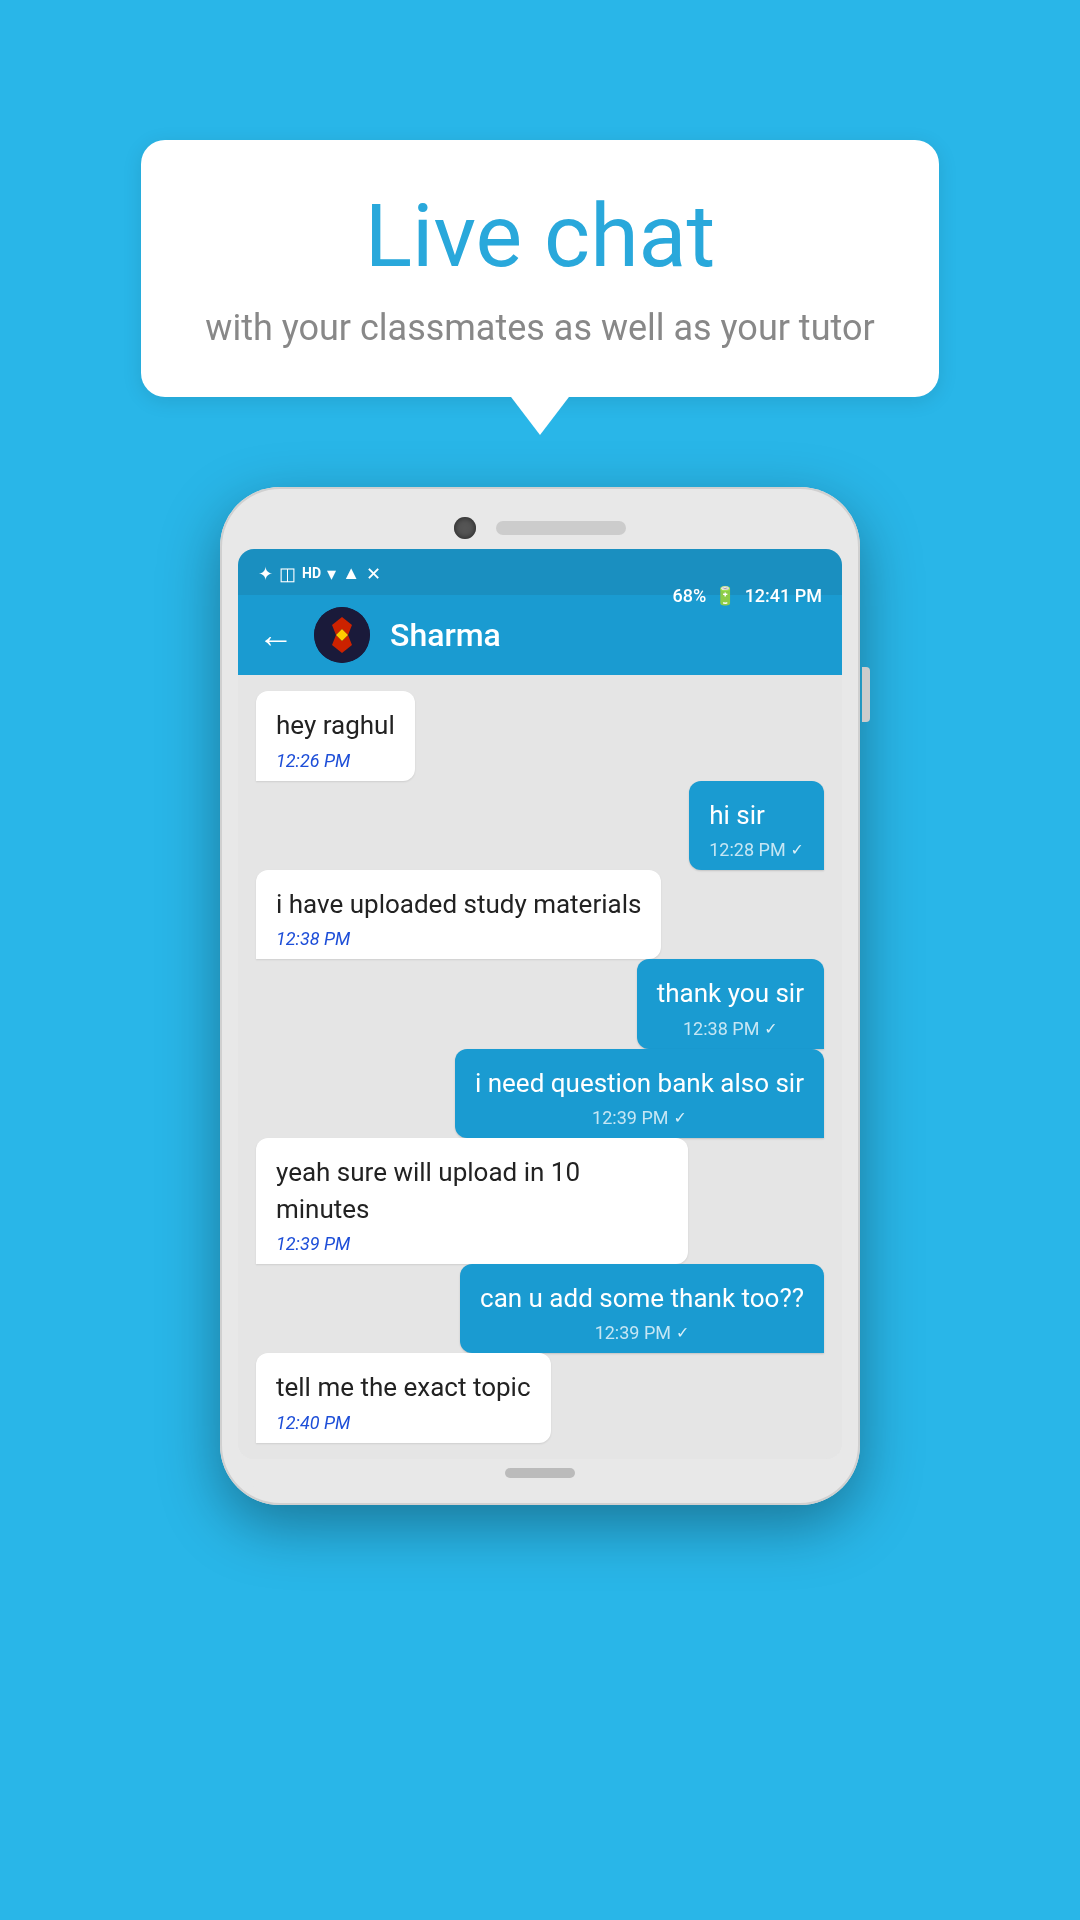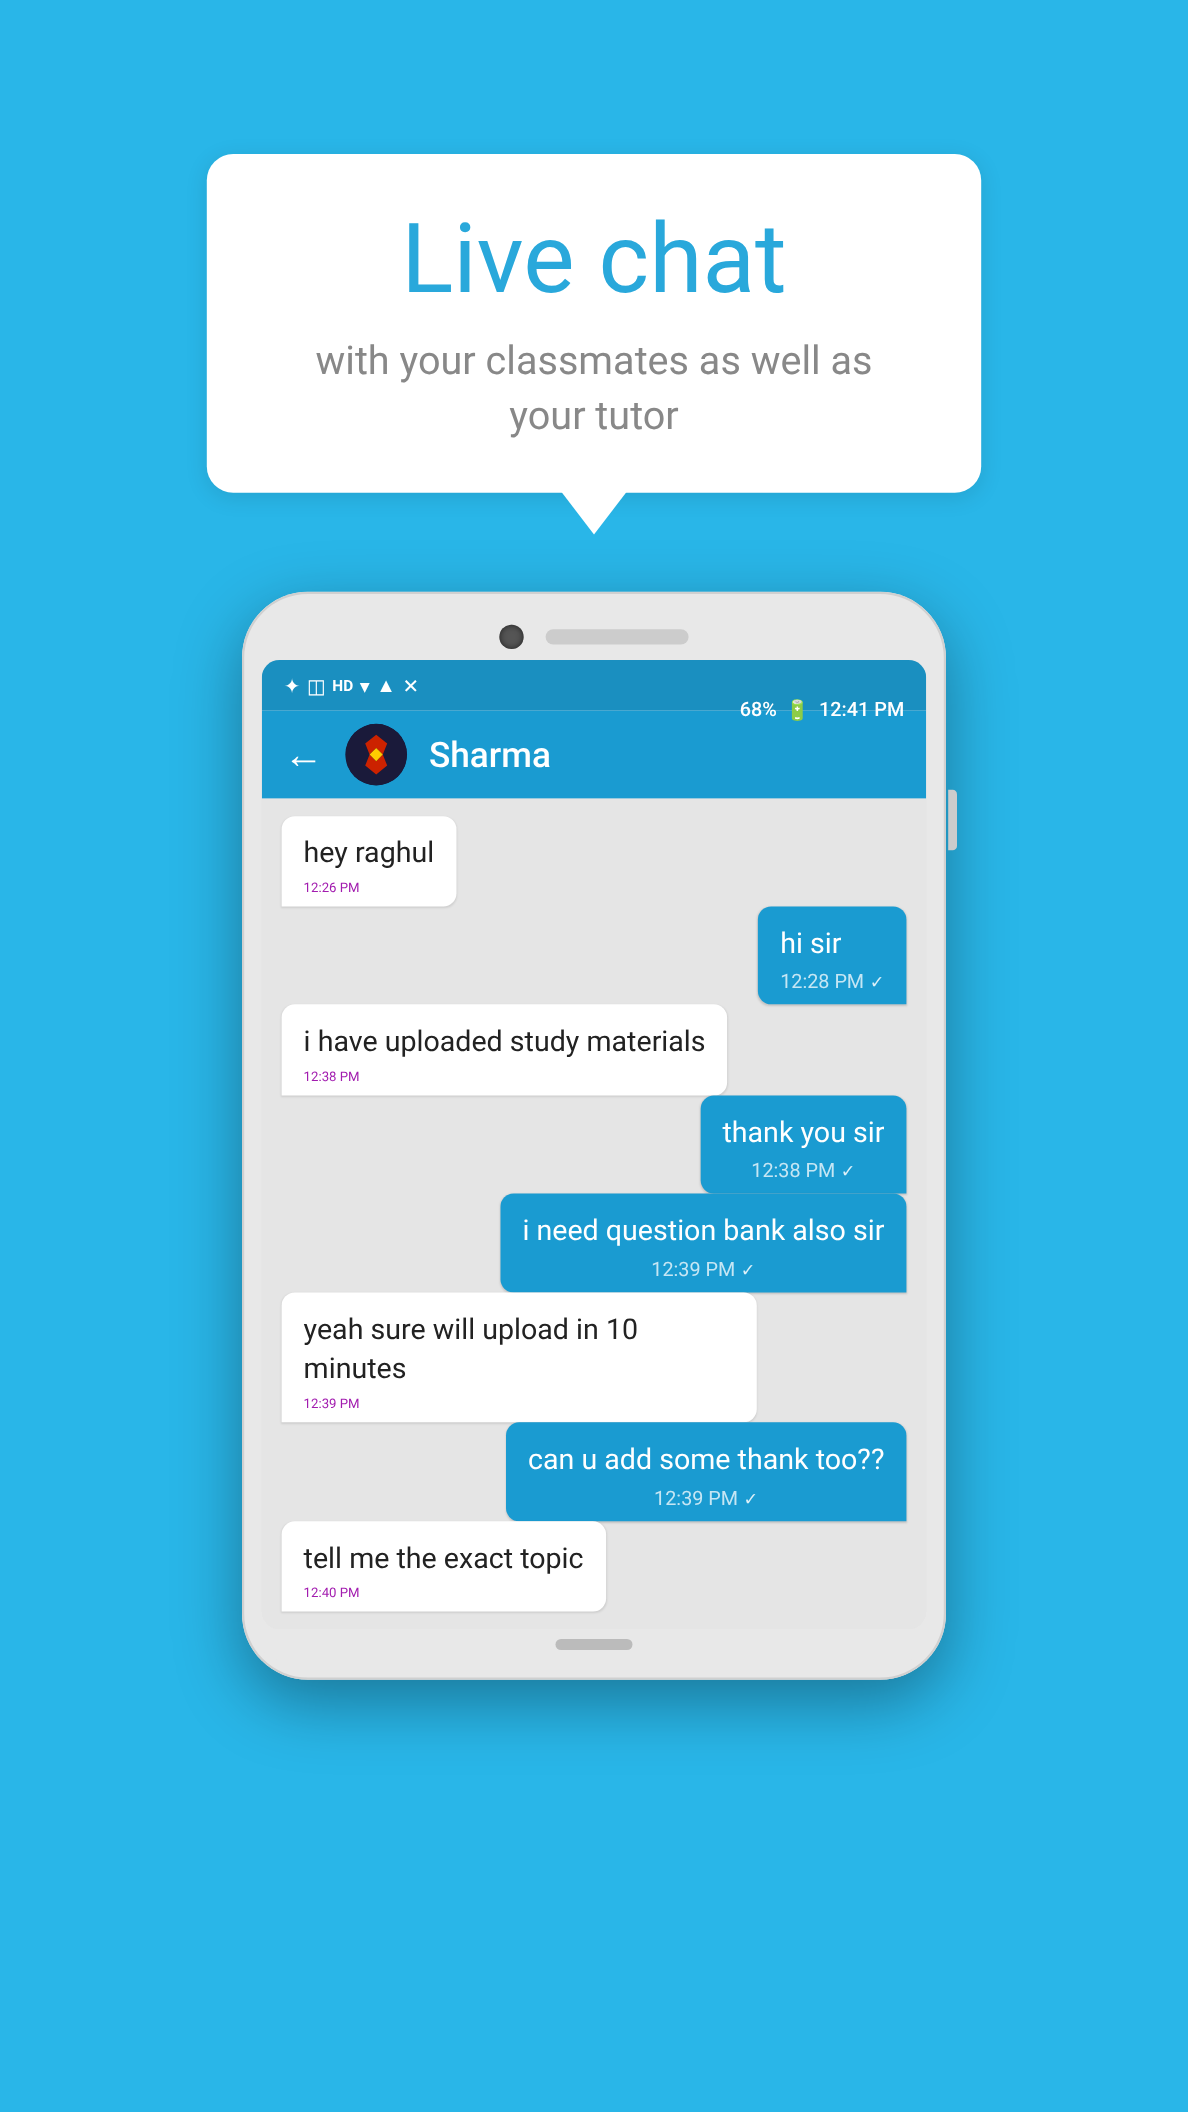--- a/index.html
+++ b/index.html
@@ -15,21 +15,21 @@
       flex-direction: column;
       align-items: center;
     }
 
     
     .tooltip-card {
       background: #ffffff;
       border-radius: 24px;
       padding: 48px 60px 44px 60px;
       margin-top: 140px;
-      width: 704px;
+      width: 798px;
       text-align: center;
       position: relative;
       box-shadow: 0 4px 20px rgba(0,0,0,0.1);
     }
 
     .tooltip-card::after {
       content: '';
       position: absolute;
       bottom: -38px;
       left: 50%;
@@ -108,21 +108,21 @@
       color: white;
       font-size: 22px;
       display: flex;
       justify-content: space-between;
       align-items: center;
       padding: 8px 20px 6px 20px;
       height: 46px;
     }
 
     .status-left { display: flex; align-items: center; gap: 6px; font-size: 18px; }
-    .status-right { display: flex; align-items: center; gap: 8px; font-size: 18px; font-weight: 500; margin-top: 44px; }
+    .status-right { display: flex; gap: 8px; font-size: 18px; font-weight: 500; margin-top: 44px; }
 
     
     .app-bar {
       background: #1a9bd1;
       display: flex;
       align-items: center;
       padding: 14px 20px;
       height: 80px;
       gap: 20px;
     }
@@ -186,23 +186,24 @@
       line-height: 1.4;
     }
 
     .msg-text-sent {
       font-size: 26px;
       color: #fff;
       line-height: 1.4;
     }
 
     .msg-time-recv {
-      font-size: 12px;
-      color: #a21caf;
+      font-size: 18px;
+      color: #1d4ed8;
       margin-top: 6px;
+      font-style: italic;
     }
 
     .msg-time-sent {
       font-size: 18px;
       color: rgba(255,255,255,0.75);
       margin-top: 6px;
       text-align: right;
       display: flex;
       align-items: center;
       justify-content: center;

